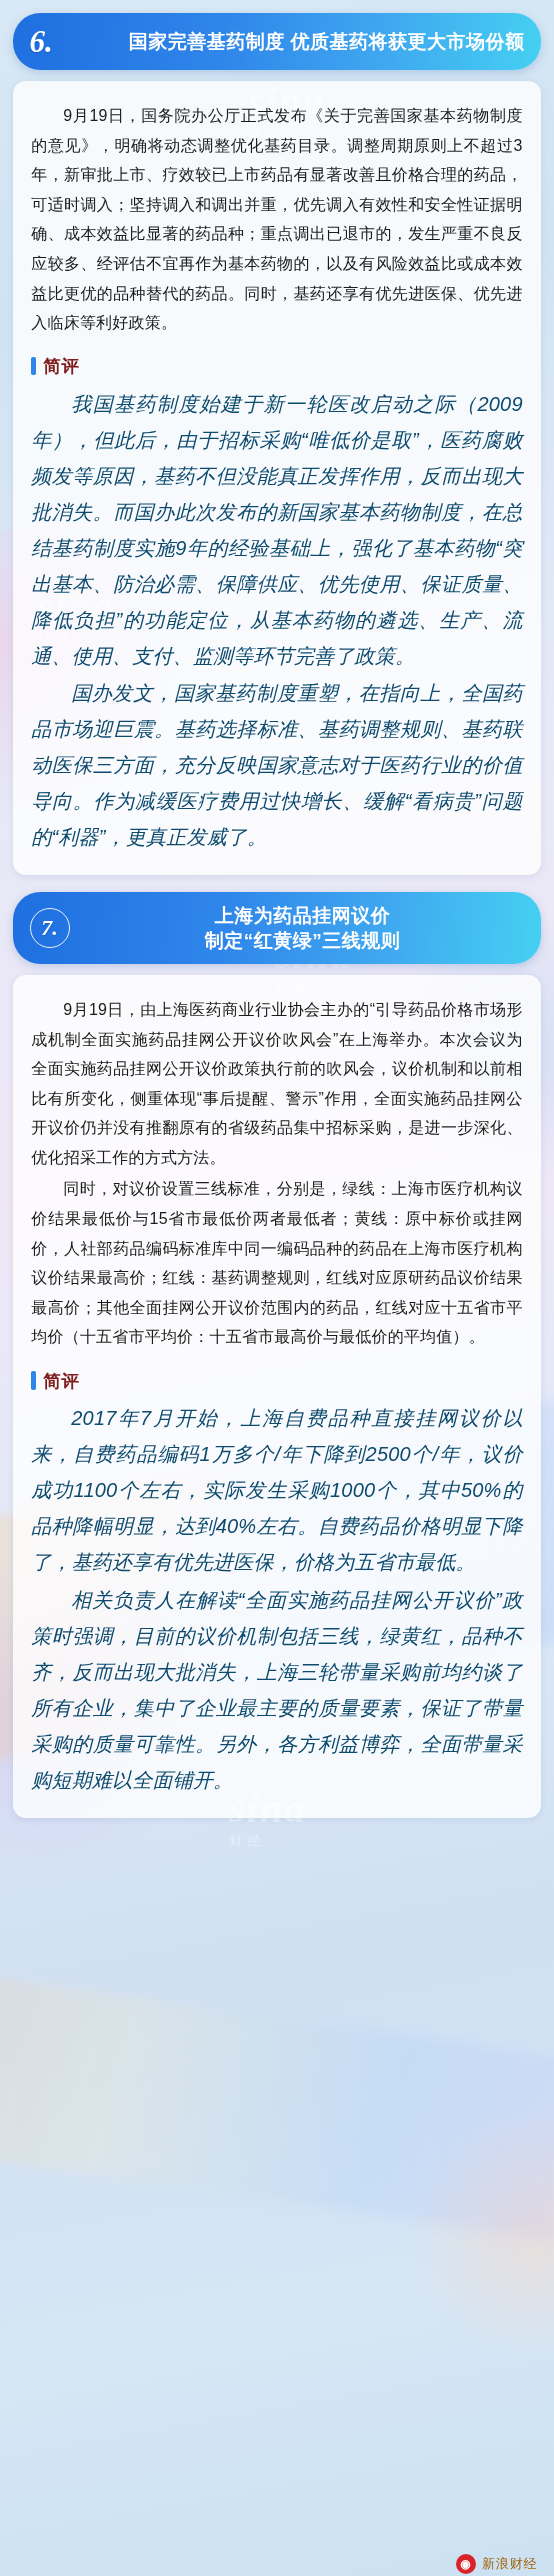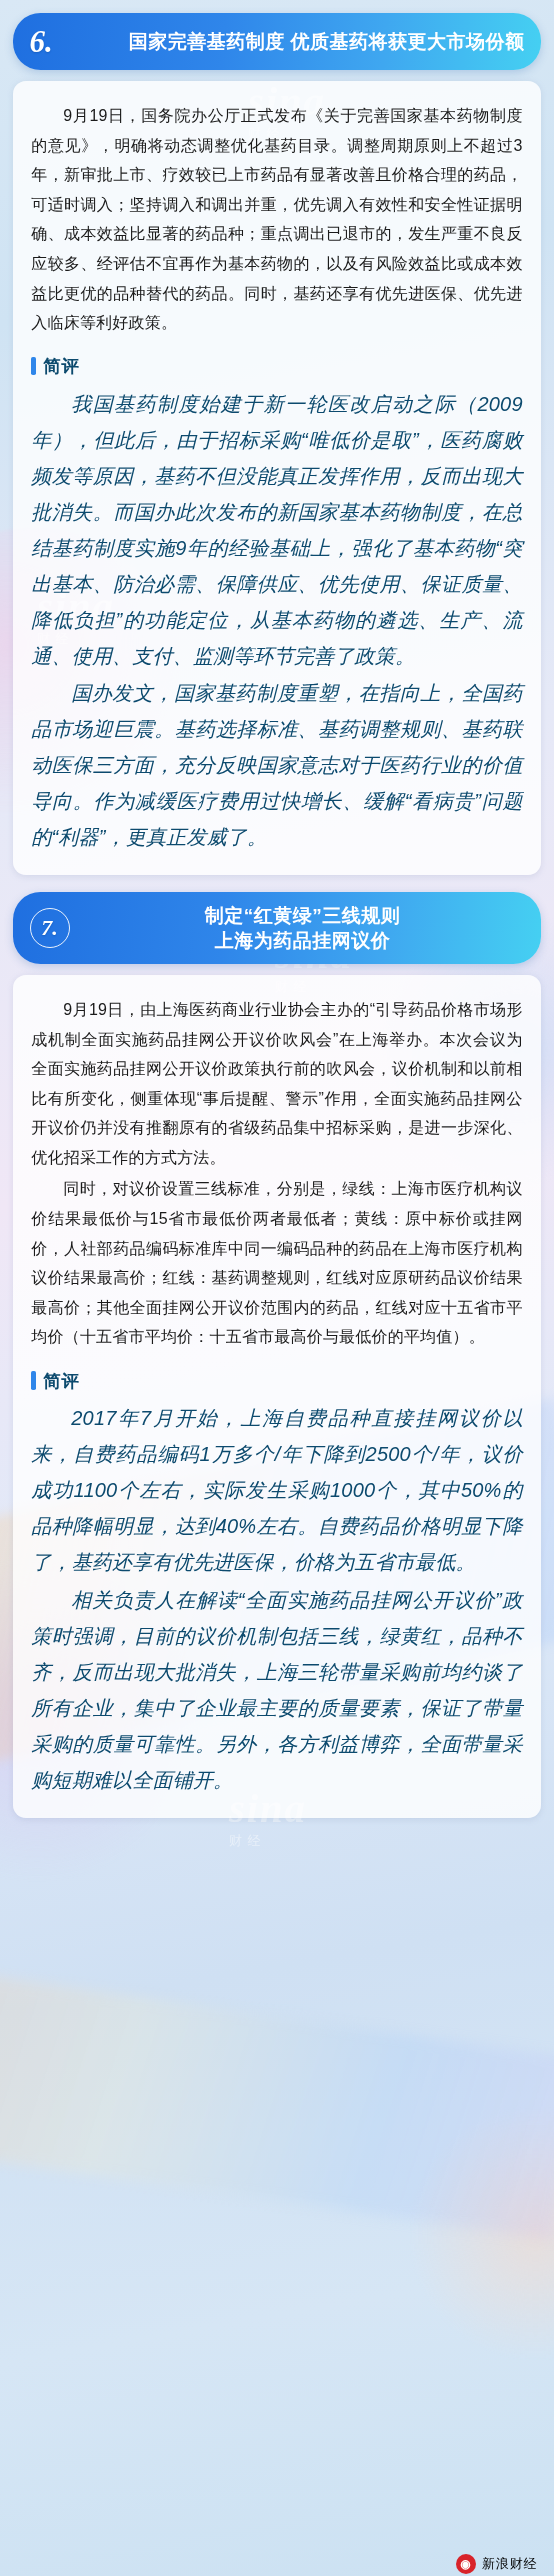--- a/index.html
+++ b/index.html
@@ -141,21 +141,21 @@
     width: 4.6px;
     height: 18.3px;
     background: #2f86ea;
     border-radius: 1.8px;
     margin-right: 7.3px;
     flex: none;
   }
   .comment-label {
     font-size: 17.4px;
     font-weight: bold;
-    color: #0c4a6e;
+    color: #7f1d1d;
     letter-spacing: 0.9px;
   }
   .comment-body p {
     font-size: 20px;
     line-height: 1.8;
     color: #0c4a6e;
     margin: 0 0 1.8px 0;
     text-align: justify;
     text-indent: 2em;
     font-style: italic;
@@ -178,21 +178,21 @@
     color: #fff;
     font-size: 12px;
     display: flex;
     align-items: center;
     justify-content: center;
     font-family: "Liberation Serif", serif;
     font-weight: bold;
   }
   .footer-text {
     font-size: 13px;
-    color: #000000;
+    color: #a16207;
     letter-spacing: 0.9px;
   }
 </style>
 </head>
 <body>
 
 <div class="page">
 
   <div class="bg-blob blob1"></div>
   <div class="bg-blob blob2"></div>
@@ -232,22 +232,22 @@
     </div>
     <div class="comment-body">
       <p>我国基药制度始建于新一轮医改启动之际（2009年），但此后，由于招标采购“唯低价是取”，医药腐败频发等原因，基药不但没能真正发挥作用，反而出现大批消失。而国办此次发布的新国家基本药物制度，在总结基药制度实施9年的经验基础上，强化了基本药物“突出基本、防治必需、保障供应、优先使用、保证质量、降低负担”的功能定位，从基本药物的遴选、生产、流通、使用、支付、监测等环节完善了政策。</p>
       <p>国办发文，国家基药制度重塑，在指向上，全国药品市场迎巨震。基药选择标准、基药调整规则、基药联动医保三方面，充分反映国家意志对于医药行业的价值导向。作为减缓医疗费用过快增长、缓解“看病贵”问题的“利器”，更真正发威了。</p>
     </div>
   </div>
 
   <div class="banner banner-2">
     <div class="banner-num circled">7.</div>
     <div class="banner-title center">
+      <div>上海为药品挂网议价</div>
       <div>制定“红黄绿”三线规则</div>
-      <div>上海为药品挂网议价</div>
     </div>
   </div>
 
   <div class="card">
     <p>9月19日，由上海医药商业行业协会主办的“引导药品价格市场形成机制全面实施药品挂网公开议价吹风会”在上海举办。本次会议为全面实施药品挂网公开议价政策执行前的吹风会，议价机制和以前相比有所变化，侧重体现“事后提醒、警示”作用，全面实施药品挂网公开议价仍并没有推翻原有的省级药品集中招标采购，是进一步深化、优化招采工作的方式方法。</p>
     <p>同时，对议价设置三线标准，分别是，绿线：上海市医疗机构议价结果最低价与15省市最低价两者最低者；黄线：原中标价或挂网价，人社部药品编码标准库中同一编码品种的药品在上海市医疗机构议价结果最高价；红线：基药调整规则，红线对应原研药品议价结果最高价；其他全面挂网公开议价范围内的药品，红线对应十五省市平均价（十五省市平均价：十五省市最高价与最低价的平均值）。</p>
 
     <div class="comment-head">
       <div class="comment-bar"></div>
       <div class="comment-label">简评</div>

